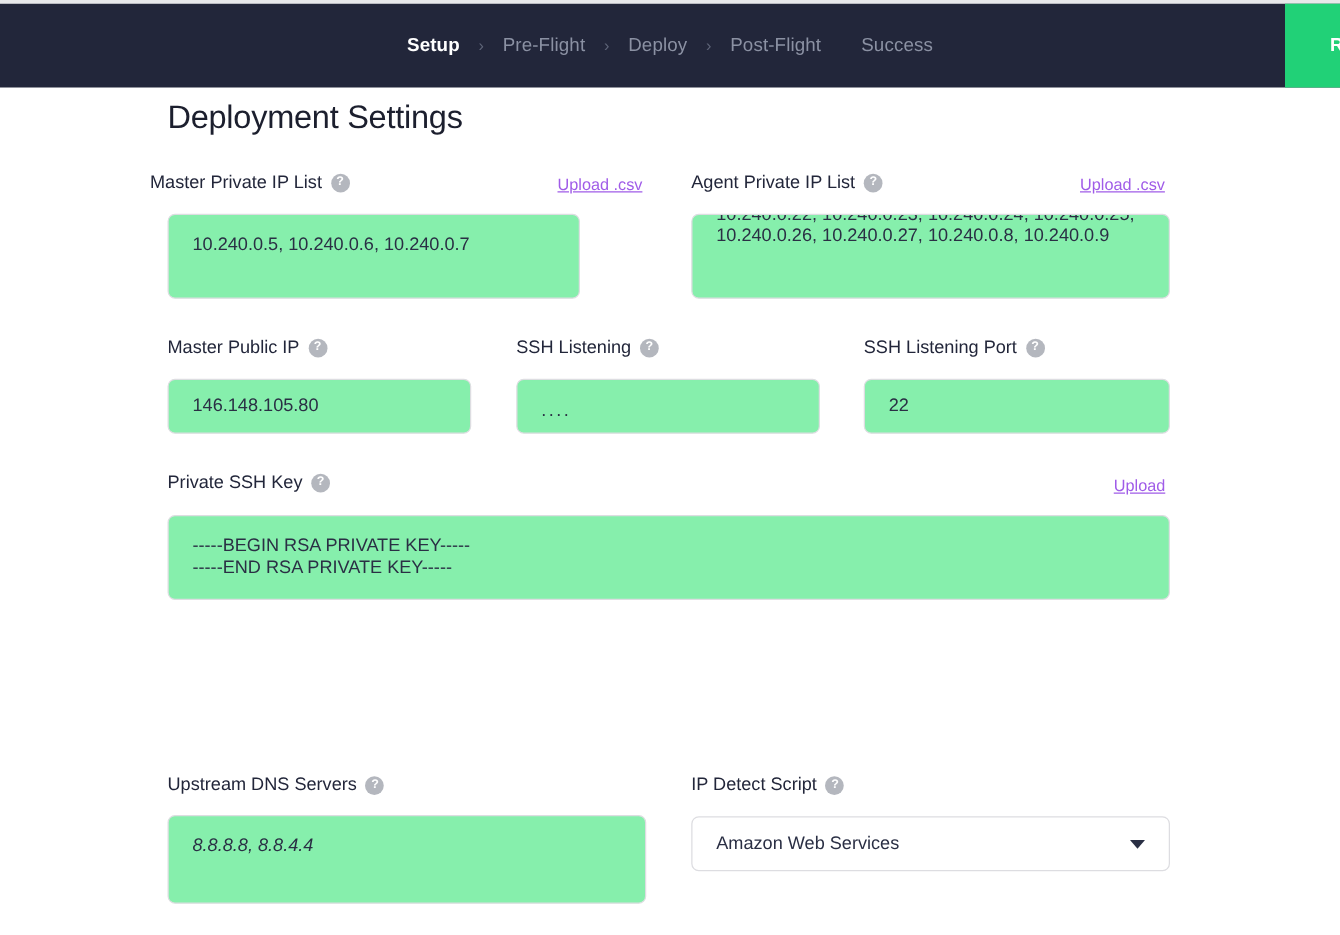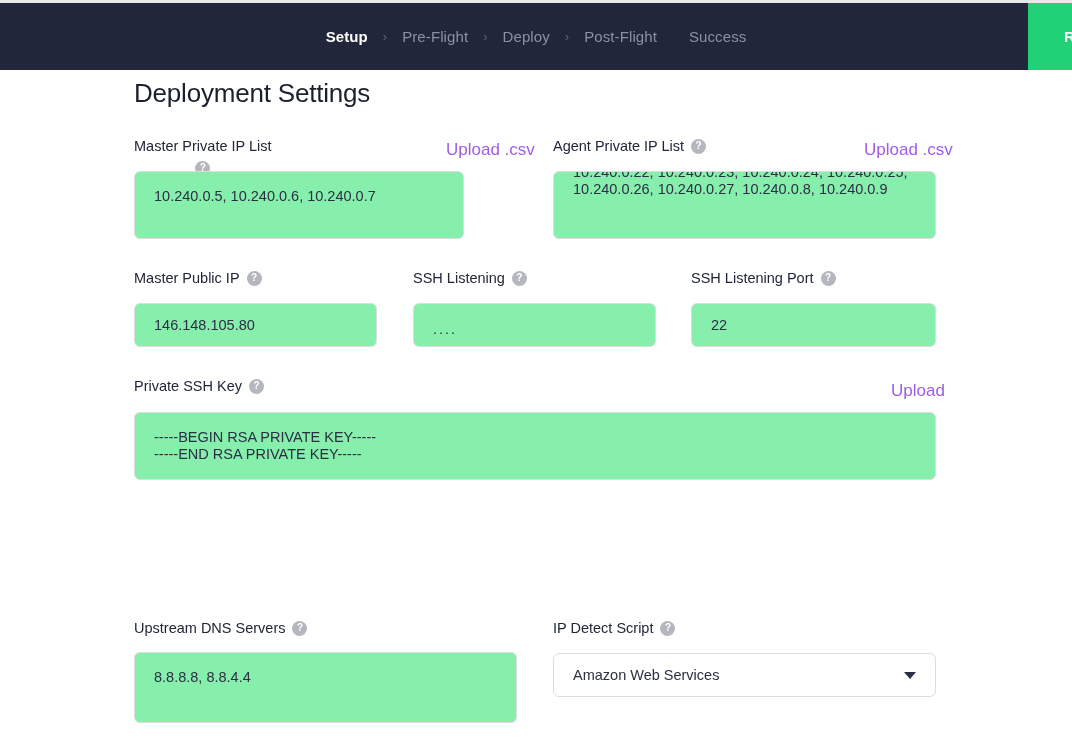--- a/index.html
+++ b/index.html
@@ -128,22 +128,23 @@
     font-size: 10px;
     line-height: 1;
     font-weight: bold;
     cursor: pointer;
     flex: 0 0 auto;
     padding-bottom: 1px;
   }
 
   .upload-link {
     position: absolute;
-    font-size: 17px;
+    font-size: 13px;
     color: #a05ce8;
+    text-decoration: underline;
     cursor: pointer;
     white-space: nowrap;
   }
 
   .box {
     position: absolute;
     border: 1px solid #dddde1;
     border-radius: 6px;
     background: #86efac;
     font-size: 14.5px;
@@ -208,21 +209,21 @@
 </style>
 </head>
 <body>
 
 <div id="page">
 
   <div class="content">
 
     <h1 class="section-title" id="title-deployment">Deployment Settings</h1>
 
-    <div class="field-label" style="top:138px; left:134px;flex-direction:column;">
+    <div class="field-label" style="top:138px; left:120px;">
       <span>Master Private IP List</span>
       <span class="help-icon">?</span>
     </div>
     <a class="upload-link" style="top:140px; left:446px;">Upload .csv</a>
     <div class="box" style="top:171px; left:134px; width:330px; height:68px;">
       <div class="textarea-inner">10.240.0.5, 10.240.0.6, 10.240.0.7</div>
     </div>
 
     <div class="field-label" style="top:138px; left:553px;">
       <span>Agent Private IP List</span>
@@ -265,21 +266,21 @@
     <div class="box" style="top:412px; left:134px; width:802px; height:68px;">
       <div class="textarea-inner">-----BEGIN RSA PRIVATE KEY-----
 -----END RSA PRIVATE KEY-----</div>
     </div>
 
 
     <div class="field-label" style="top:620px; left:134px;">
       <span>Upstream DNS Servers</span>
       <span class="help-icon">?</span>
     </div>
-    <div class="box" style="top:652px; left:134px; width:383px; height:71px;">
+    <div class="box" style="top:652px; left:134px; width:383px; height:71px;font-style:italic;">
       <div class="textarea-inner">8.8.8.8, 8.8.4.4</div>
     </div>
 
     <div class="field-label" style="top:620px; left:553px;">
       <span>IP Detect Script</span>
       <span class="help-icon">?</span>
     </div>
     <div class="select-box" style="top:653px; left:553px; width:383px; height:44px;">
       <span class="select-value">Amazon Web Services</span>
       <span class="select-arrow"></span>

